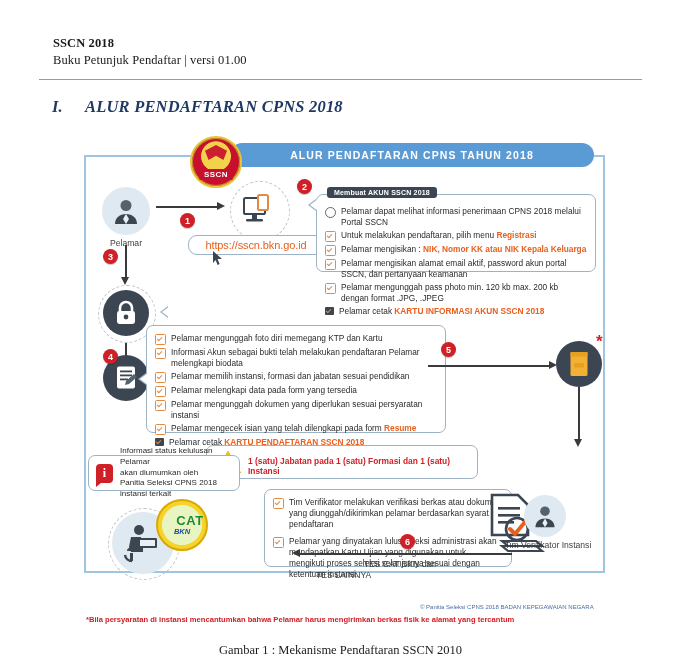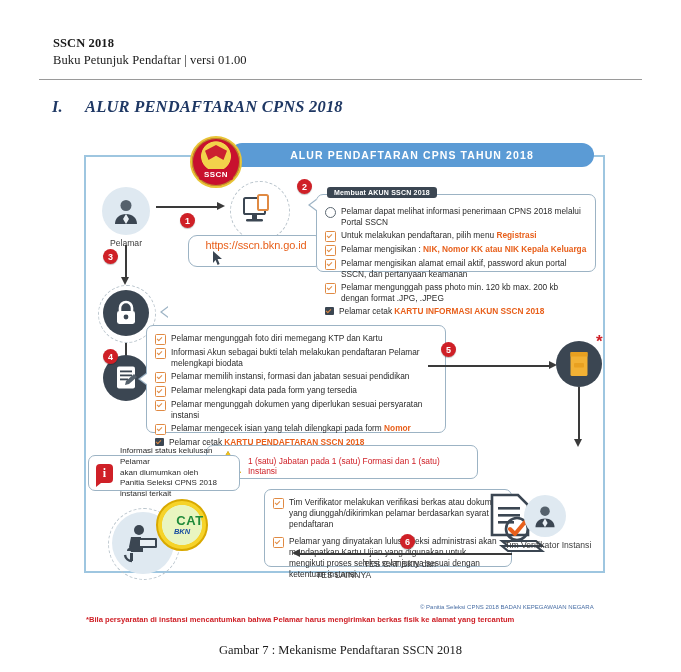--- a/index.html
+++ b/index.html
@@ -85,21 +85,21 @@
 
   
   .warnbox{position:absolute;border:1.3px solid #9cb3c4;border-radius:7px;background:#fff;
     display:flex;align-items:center;padding:4px 8px;box-sizing:border-box;}
   .tri{width:0;height:0;border-left:13px solid transparent;border-right:13px solid transparent;
     border-bottom:22px solid #f2c31c;position:relative;margin-right:7px;flex:0 0 auto;
     filter:drop-shadow(0 0 .6px #7a5b00);}
   .tri:after{content:"!";position:absolute;left:-3px;top:7px;width:6px;text-align:center;
     font-size:11px;font-weight:bold;color:#1b1b1b;}
   .warn-l1{font-size:8.4px;color:#2a2a2a;}
-  .warn-l2{font-size:8.4px;font-weight:normal;color:#cf2027;margin-top:8px;}
+  .warn-l2{font-size:8.4px;font-weight:bold;color:#cf2027;margin-top:8px;}
 
   
   .infobox{position:absolute;border:1.3px solid #9cb3c4;border-radius:7px;background:#fff;
     display:flex;align-items:center;padding:4px 7px;box-sizing:border-box;}
   .ibadge{width:17px;height:19px;background:#cf2027;border-radius:4px 4px 4px 0;position:relative;
     flex:0 0 auto;margin-right:7px;display:flex;align-items:center;justify-content:center;
     color:#fff;font-weight:bold;font-size:12px;font-family:"Liberation Serif",serif;}
   .ibadge:after{content:"";position:absolute;left:0;bottom:-4px;border-left:5px solid #cf2027;
     border-bottom:4px solid transparent;}
   .info-tx{font-size:8px;line-height:1.35;color:#2a2a2a;}
@@ -166,21 +166,21 @@
     <div class="dashed" style="left:146px;top:44px;width:58px;height:58px;"></div>
     <div class="circ" style="left:152px;top:50px;width:46px;height:46px;">
       <svg width="34" height="32" viewBox="0 0 34 32">
         <rect x="2" y="4" width="21" height="16" rx="1.6" fill="none" stroke="#3b4652" stroke-width="2"></rect>
         <rect x="16" y="1" width="10" height="15" rx="1.6" fill="#fff" stroke="#e08a43" stroke-width="2"></rect>
         <rect x="10" y="20" width="5" height="5" fill="#3b4652"></rect>
         <rect x="4" y="25" width="17" height="2.4" rx="1.2" fill="#3b4652"></rect>
       </svg>
     </div>
 
-    <div class="box" style="left:104px;top:98px;width:136px;height:32px;border-radius:9px;">
+    <div class="box" style="left:104px;top:98px;width:136px;height:20px;border-radius:9px;">
       <div style="font-size:11px;color:#e8601c;text-align:center;line-height:18px;letter-spacing:-.1px;">https://sscn.bkn.go.id</div>
     </div>
     <svg style="position:absolute;left:128px;top:114px;" width="12" height="14" viewBox="0 0 12 14">
       <path d="M1 0l9 8H5.6l2 5-2 .9-2-5L1 12z" fill="#3b4652"></path>
     </svg>
 
     <div class="step" style="left:213px;top:42px;">2</div>
     <div class="box" style="left:232px;top:36px;width:280px;height:78px;margin-top:21px;">
       <div class="box-title">Membuat AKUN SSCN 2018</div>
       <div class="list" style="padding-top:11px;">
@@ -261,21 +261,21 @@
         <div class="li">
             <span class="ic"></span>
             <span class="tx">Pelamar melengkapi data pada form yang tersedia</span>
           </div>
         <div class="li">
             <span class="ic"></span>
             <span class="tx">Pelamar mengunggah dokumen yang diperlukan sesuai persyaratan instansi</span>
           </div>
         <div class="li">
             <span class="ic"></span>
-            <span class="tx"><span>Pelamar mengecek isian yang telah dilengkapi pada form </span><span class="or">Nomor</span></span>
+            <span class="tx"><span>Pelamar mengecek isian yang telah dilengkapi pada form </span><span class="or">Resume</span></span>
           </div>
         <div class="li">
             <span class="ic print"></span>
             <span class="tx"><span>Pelamar cetak </span><span class="or">KARTU PENDAFTARAN SSCN 2018</span></span>
           </div>
       </div>
     </div>
     <div class="notch notch-b" style="left:54px;top:236px;"></div>
     <div class="notch" style="left:56px;top:236px;"></div>
 
@@ -366,15 +366,15 @@
     </div>
     <div class="cat" style="left:72px;top:362px;">
       <div class="c1">CAT</div>
       <div class="c2">BKN</div>
     </div>
 
     <div class="note2" style="left:2px;top:478px;">*Bila persyaratan di instansi mencantumkan bahwa Pelamar harus mengirimkan berkas fisik ke alamat yang tercantum</div>
     <div class="copy" style="left:336px;top:467px;">© Panitia Seleksi CPNS 2018 BADAN KEPEGAWAIAN NEGARA</div>
   </div>
 
-  <div class="figcap">Gambar 7 : Mekanisme Pendaftaran SSCN 2018</div>
+  <div class="figcap">Gambar 1 : Mekanisme Pendaftaran SSCN 2010</div>
 
 </div>
 
 </body></html>

